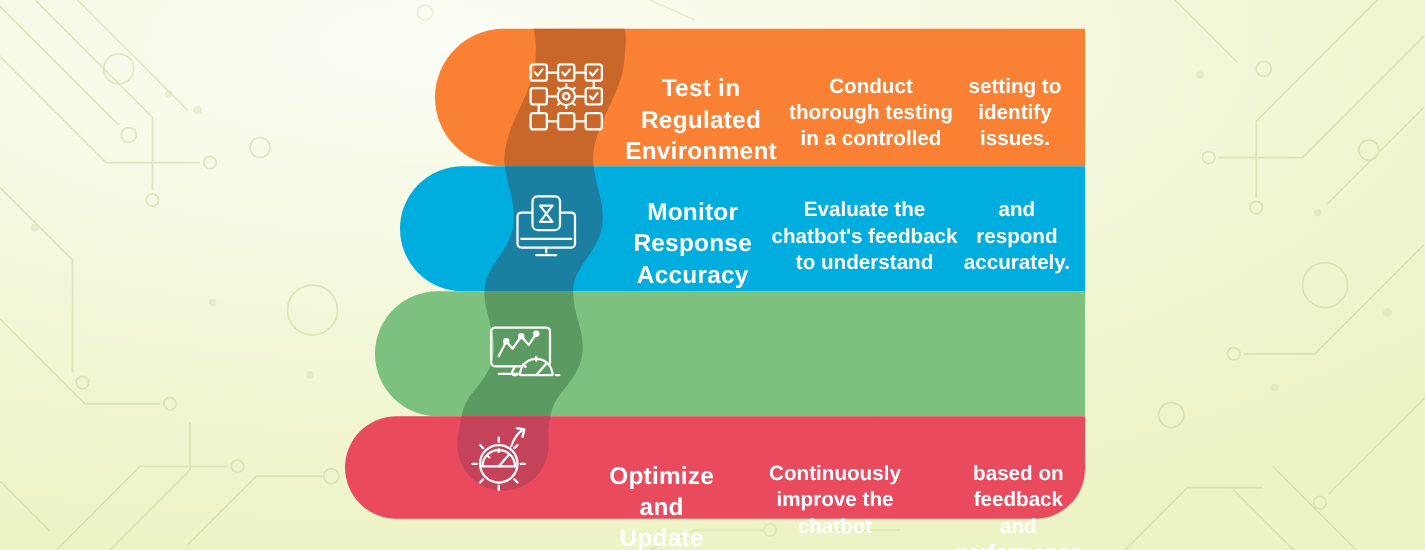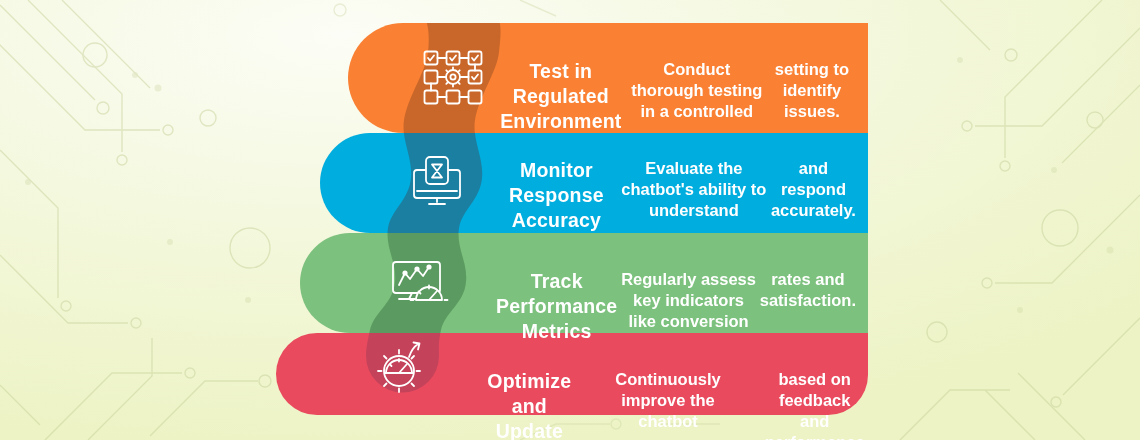--- a/index.html
+++ b/index.html
@@ -165,27 +165,22 @@
     </g>
   </svg>
 
   <div class="step-text t1">
     <h2 class="step-title">Test in Regulated Environment</h2>
     <p class="step-desc">Conduct thorough testing in a controlled</p>
     <p class="step-desc">setting to identify issues.</p>
   </div>
   <div class="step-text t2">
     <h2 class="step-title">Monitor Response Accuracy</h2>
-    <p class="step-desc">Evaluate the chatbot's ability to understand</p>
+    <p class="step-desc">Evaluate the chatbot's feedback to understand</p>
     <p class="step-desc">and respond accurately.</p>
-  </div>
-  <div class="step-text t3">
-    <h2 class="step-title">Track Performance Metrics</h2>
-    <p class="step-desc">Regularly assess key indicators like conversion</p>
-    <p class="step-desc">rates and satisfaction.</p>
   </div>
   <div class="step-text t4">
     <h2 class="step-title">Optimize and Update</h2>
     <p class="step-desc">Continuously improve the chatbot</p>
     <p class="step-desc">based on feedback and performance data.</p>
   </div>
 
 </div>
 
 </body></html>

